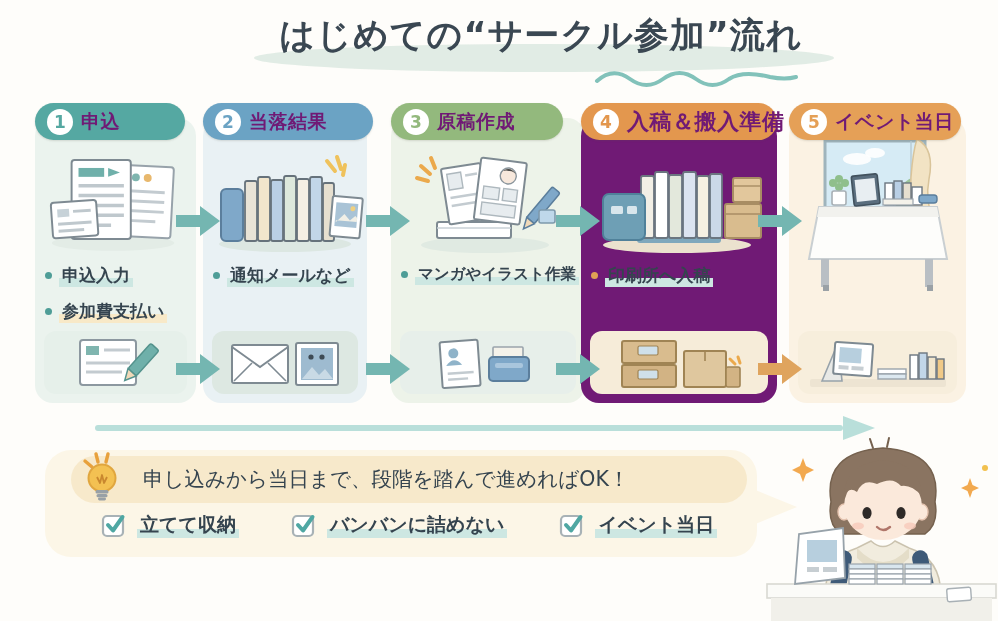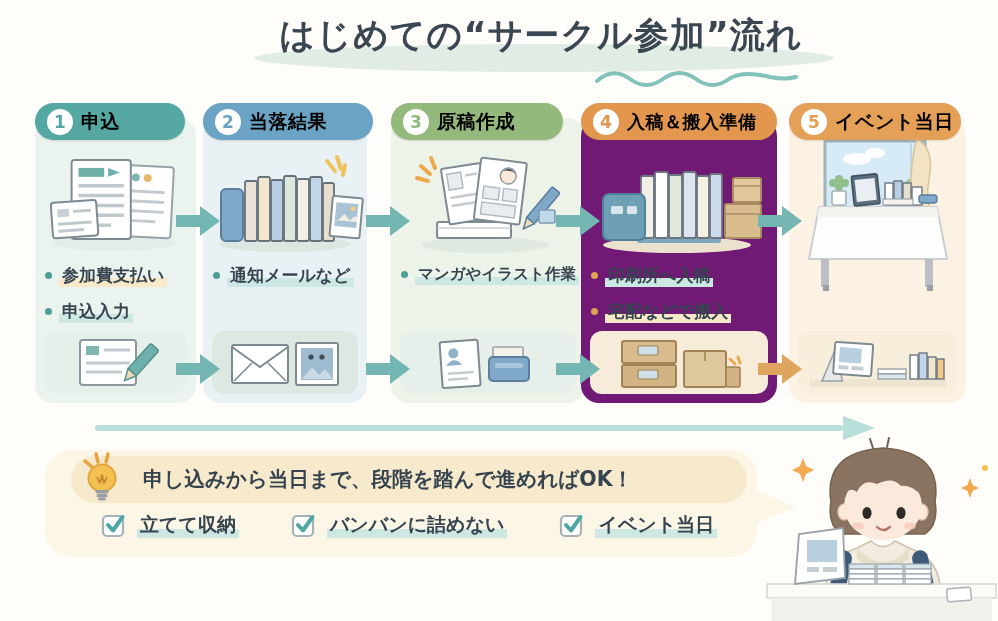--- a/index.html
+++ b/index.html
@@ -21,29 +21,29 @@
   .card.c2 { left:203px; width:164px; background:#E9F1F4; }
   .card.c3 { left:391px; width:194px; background:#EDF3E9; }
   .card.c4 { left:581px; width:196px; background:#701a75; }
   .card.c5 { left:789px; width:177px; background:#FBF2E3; }
 
   .badge { position:absolute; top:103px; height:37px; border-radius:19px; display:flex;
            align-items:center; gap:8px; padding:0 12px; z-index:5;
            box-shadow:0 1px 2px rgba(90,90,70,.18); }
   .badge .num { width:26px; height:26px; border-radius:50%; background:#fff; display:flex;
                 align-items:center; justify-content:center; font-weight:bold; font-size:17px; flex:none; }
-  .badge .lbl { color:#000000; font-weight:bold; font-size:19px; white-space:nowrap; letter-spacing:.5px; }
+  .badge .lbl { color:#701a75; font-weight:bold; font-size:19px; white-space:nowrap; letter-spacing:.5px; }
   .badge.b1 { left:35px;  width:150px; background:#55A8A2; }
   .badge.b2 { left:203px; width:170px; background:#6BA3C4; }
   .badge.b3 { left:391px; width:172px; background:#93B97D; }
   .badge.b4 { left:581px; width:196px; background:#E3974E; }
   .badge.b5 { left:789px; width:172px; background:#E5A057; }
   .b1 .num { color:#55A8A2; } .b2 .num { color:#6BA3C4; } .b3 .num { color:#93B97D; }
   .b4 .num { color:#E3974E; } .b5 .num { color:#E5A057; }
-  .b4 .lbl { font-size:18px; }
+  .b4 .lbl { font-size:22px; }
 
   .main-illus { position:absolute; top:28px; left:0; right:0; height:112px;
                 display:flex; align-items:center; justify-content:center; }
   .c5 .main-illus { top:14px; height:178px; }
   .bullets { position:absolute; top:146px; left:10px; right:2px; list-style:none; }
   .bullets li { display:flex; align-items:center; gap:7px; margin-bottom:13px; }
   .bullets .dot { width:7px; height:7px; border-radius:50%; flex:none; }
   .c1 .dot,.c2 .dot,.c3 .dot { background:#4E9D97; }
   .c4 .dot { background:#E0A254; }
   .bullet-text { font-weight:bold; font-size:17px; white-space:nowrap; padding:0 3px; }
@@ -67,21 +67,21 @@
   .timeline-arrow { position:absolute; left:95px; top:415px; }
 
   
   .tip-bubble { position:absolute; left:45px; top:450px; width:712px; height:107px;
                 background:#FCF6E7; border-radius:26px; }
   .bubble-tail { position:absolute; left:708px; top:487px; z-index:1; }
   .tip-bar { position:absolute; left:26px; top:6px; width:676px; height:47px;
              background:#F7E9CB; border-radius:24px; }
   .lightbulb { position:absolute; left:34px; top:1px; z-index:2; }
   .tip-text { position:absolute; left:98px; top:6px; height:47px; line-height:47px;
-              font-size:20.5px; font-weight:bold; color:#35444F; white-space:nowrap; }
+              font-size:20.5px; font-weight:normal; color:#35444F; white-space:nowrap; }
   .checklist { position:absolute; left:56px; top:62px; display:flex; gap:52px; align-items:center;justify-content:center; }
   .check-item { display:flex; align-items:center; gap:10px; }
   .check-label { font-weight:bold; font-size:19px; white-space:nowrap; padding:0 3px;
                  background:linear-gradient(transparent 64%, #CDE7E2 64%); }
 
   .boy { position:absolute; left:765px; top:428px; }
 </style>
 </head>
 <body>
 
@@ -125,25 +125,25 @@
           <rect x="16" y="59" width="12" height="8" fill="#C7D2D8"></rect>
           <line x1="32" y1="62" x2="50" y2="62" stroke="#BFC8CD" stroke-width="3"></line>
           <line x1="16" y1="74" x2="50" y2="74" stroke="#BFC8CD" stroke-width="3"></line>
           <line x1="16" y1="81" x2="42" y2="81" stroke="#BFC8CD" stroke-width="3"></line>
         </g>
       </svg>
     </div>
     <ul class="bullets">
       <li>
           <span class="dot"></span>
-          <span class="bullet-text hl-cream">参加費支払い</span>
+          <span class="bullet-text hl-teal">申込入力</span>
         </li>
       <li>
           <span class="dot"></span>
-          <span class="bullet-text hl-teal">申込入力</span>
+          <span class="bullet-text hl-cream">参加費支払い</span>
         </li>
     </ul>
     <div class="sub-illus">
       <svg width="104" height="56" viewBox="0 0 104 56">
         <rect x="16" y="5" width="56" height="45" rx="3" fill="#fff" stroke="#8C98A0" stroke-width="2"></rect>
         <rect x="22" y="11" width="13" height="9" fill="#7FB5AF"></rect>
         <line x1="40" y1="15" x2="66" y2="15" stroke="#C3CBD0" stroke-width="3"></line>
         <line x1="22" y1="28" x2="66" y2="28" stroke="#C3CBD0" stroke-width="3"></line>
         <line x1="22" y1="37" x2="58" y2="37" stroke="#C3CBD0" stroke-width="3"></line>
         <g transform="rotate(42 78 30)">
@@ -275,24 +275,20 @@
         <rect x="134" y="56" width="36" height="34" rx="2" fill="#D9BC8E" stroke="#A88D63" stroke-width="2"></rect>
         <line x1="134" y1="66" x2="170" y2="66" stroke="#A88D63" stroke-width="1.6"></line>
         <rect x="142" y="30" width="28" height="24" rx="2" fill="#E2C79C" stroke="#A88D63" stroke-width="2"></rect>
         <line x1="142" y1="38" x2="170" y2="38" stroke="#A88D63" stroke-width="1.4"></line>
       </svg>
     </div>
     <ul class="bullets">
       <li>
           <span class="dot"></span>
           <span class="bullet-text hl-teal">印刷所へ入稿</span>
-        </li>
-      <li>
-          <span class="dot"></span>
-          <span class="bullet-text hl-cream">宅配などで搬入</span>
         </li>
     </ul>
     <div class="sub-illus">
       <svg width="130" height="56" viewBox="0 0 130 56">
         <rect x="8" y="6" width="54" height="22" rx="2" fill="#D9BC8E" stroke="#A08454" stroke-width="2"></rect>
         <rect x="24" y="11" width="20" height="9" rx="1.5" fill="#CFE0EA" stroke="#A08454" stroke-width="1.2"></rect>
         <rect x="8" y="30" width="54" height="22" rx="2" fill="#D2B384" stroke="#A08454" stroke-width="2"></rect>
         <rect x="24" y="35" width="20" height="9" rx="1.5" fill="#CFE0EA" stroke="#A08454" stroke-width="1.2"></rect>
         <rect x="70" y="16" width="42" height="36" rx="2" fill="#DFC79E" stroke="#A08454" stroke-width="2"></rect>
         <line x1="91" y1="16" x2="91" y2="26" stroke="#A08454" stroke-width="1.6"></line>

